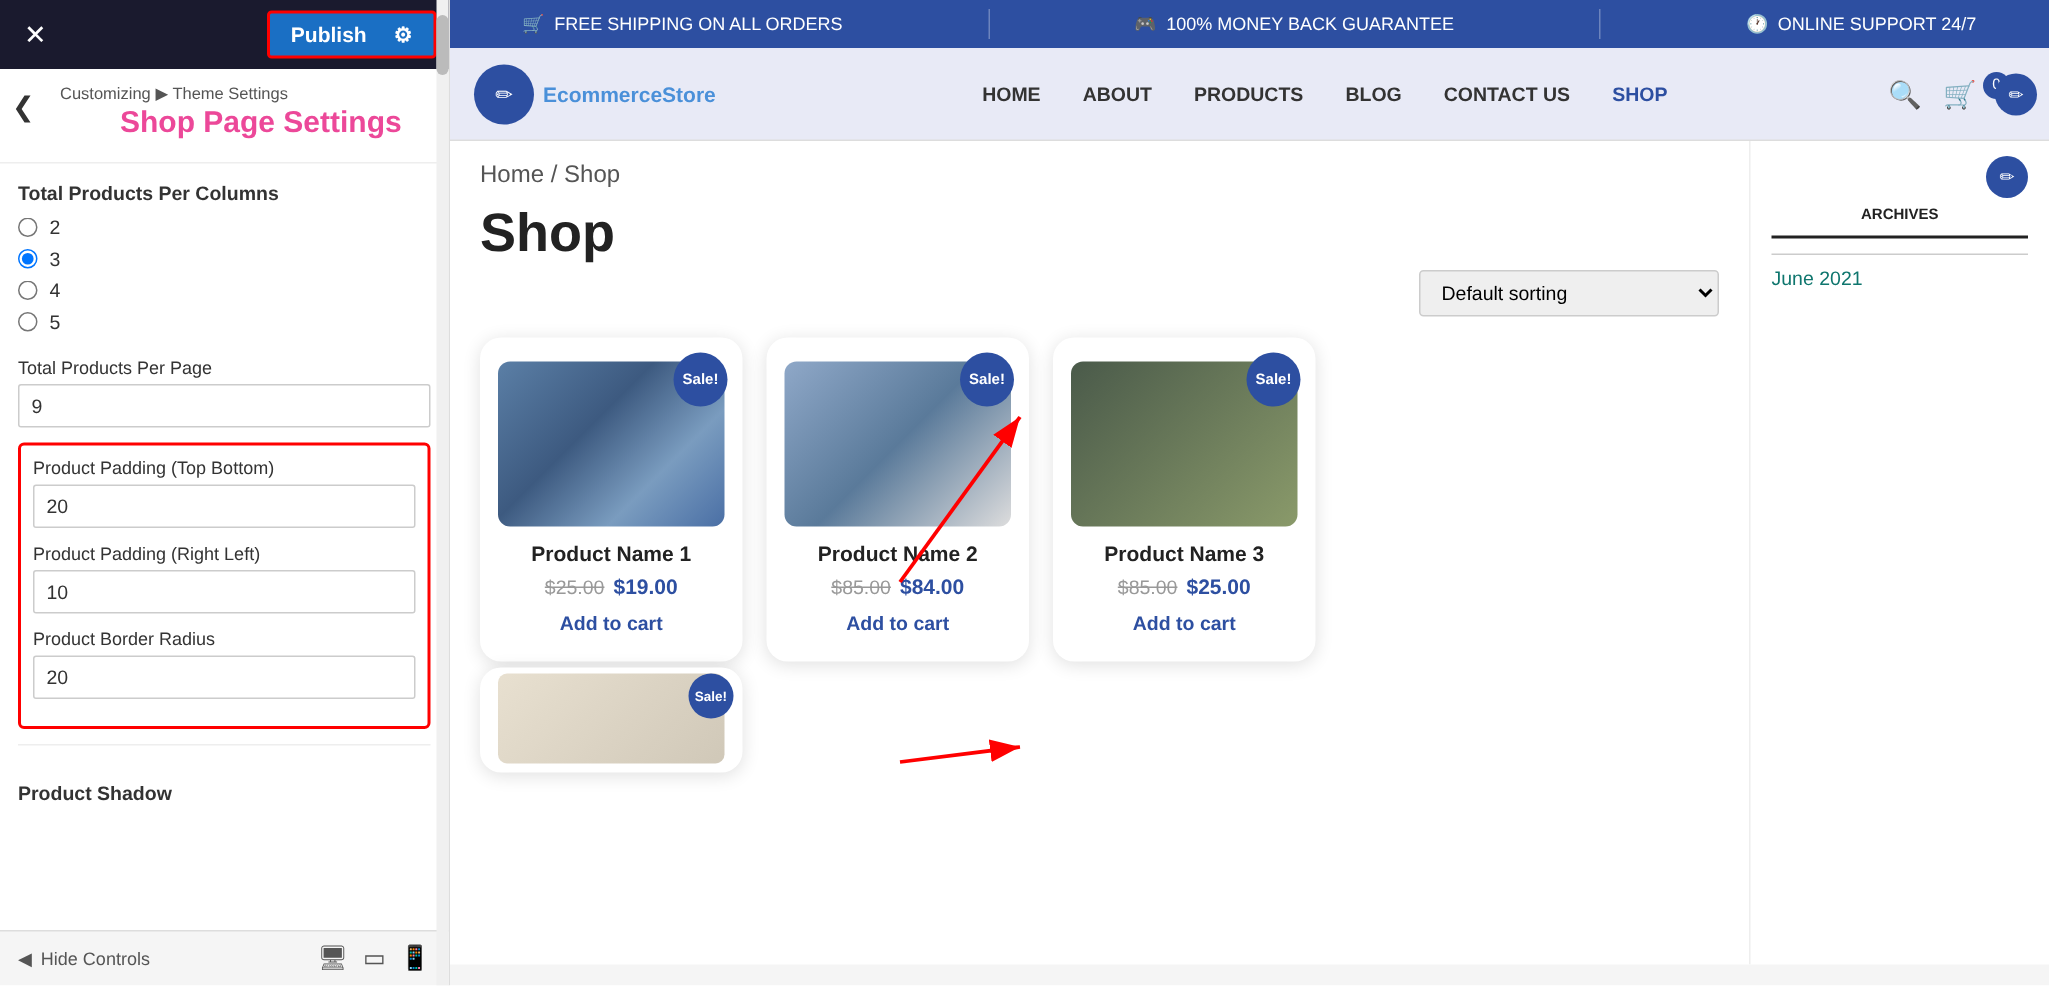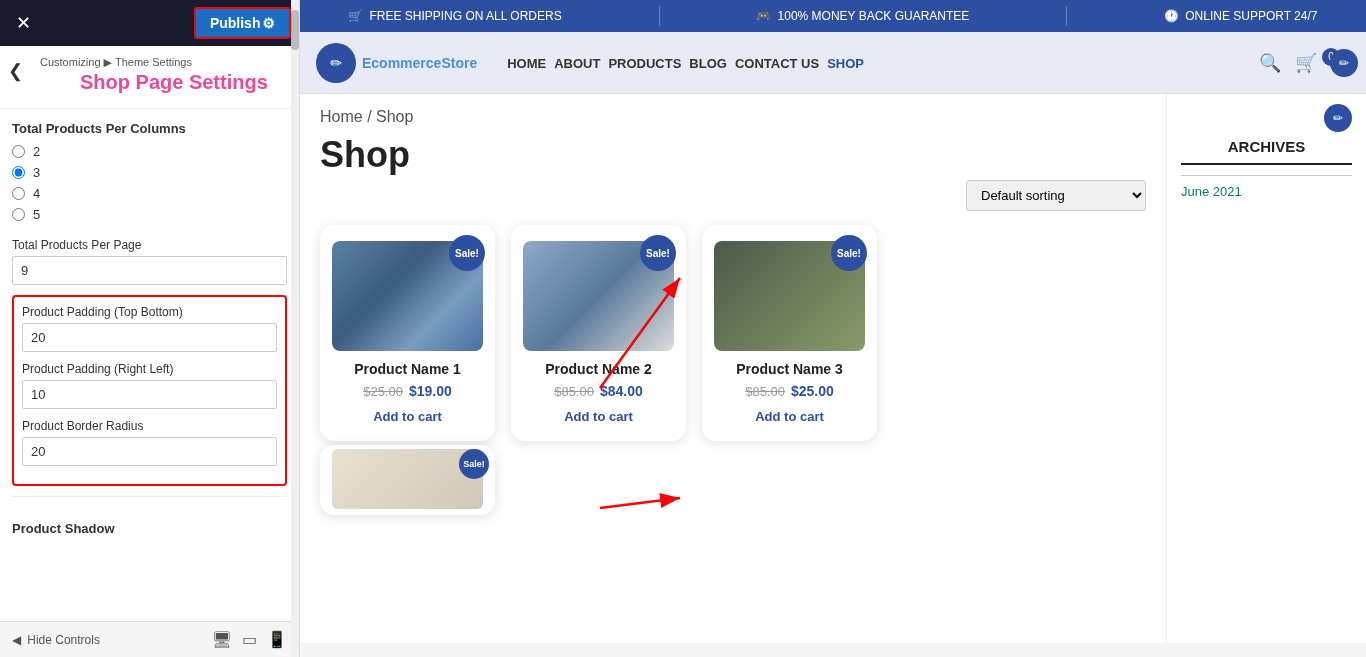--- a/index.html
+++ b/index.html
@@ -40,21 +40,21 @@
       background: #1a6fc4;
       color: #fff;
       border: 2px solid red;
       padding: 6px 14px;
       border-radius: 3px;
       font-size: 14px;
       font-weight: bold;
       cursor: pointer;
       display: flex;
       align-items: center;
-      gap: 2px;
+      gap: 18px;
     }
 
     .gear-icon { font-size: 14px; }
 
     .breadcrumb-area {
       padding: 10px 12px 4px 40px;
       border-bottom: 1px solid #eee;
     }
 
     .breadcrumb-text {
@@ -226,23 +226,23 @@
     .logo-text {
       font-size: 14px;
       font-weight: bold;
       color: #2d4fa1;
     }
 
     .logo-text span { color: #4a90d9; }
 
     .nav-links {
       display: flex;
-      gap: 8px;
+      gap: 28px;
       flex: 1;
-      justify-content: flex-start;
+      justify-content: center;
       list-style: none;
     }
 
     .nav-link {
       font-size: 13px;
       color: #333;
       font-weight: 600;
       cursor: pointer;
       text-decoration: none;
     }
@@ -295,21 +295,21 @@
       display: flex;
       justify-content: flex-end;
       margin-bottom: 14px;
     }
 
     .sort-select {
       border: 1px solid #ccc;
       padding: 6px 10px;
       font-size: 13px;
       border-radius: 3px;
-      width: 180px;
+      width: 200px;
     }
 
     .products-grid {
       display: flex;
       gap: 16px;
       flex-wrap: wrap;
     }
 
     .product-card {
       background: #fff;
@@ -397,21 +397,21 @@
 
     
     .shop-sidebar {
       width: 200px;
       min-width: 200px;
       padding: 10px 14px;
       border-left: 1px solid #eee;
     }
 
     .archives-title {
-      font-size: 15px;
+      font-size: 10px;
       font-weight: bold;
       color: #222;
       text-align: center;
       border-bottom: 2px solid #222;
       padding-bottom: 8px;
       margin-bottom: 10px;
     }
 
     .archives-item {
       font-size: 13px;

